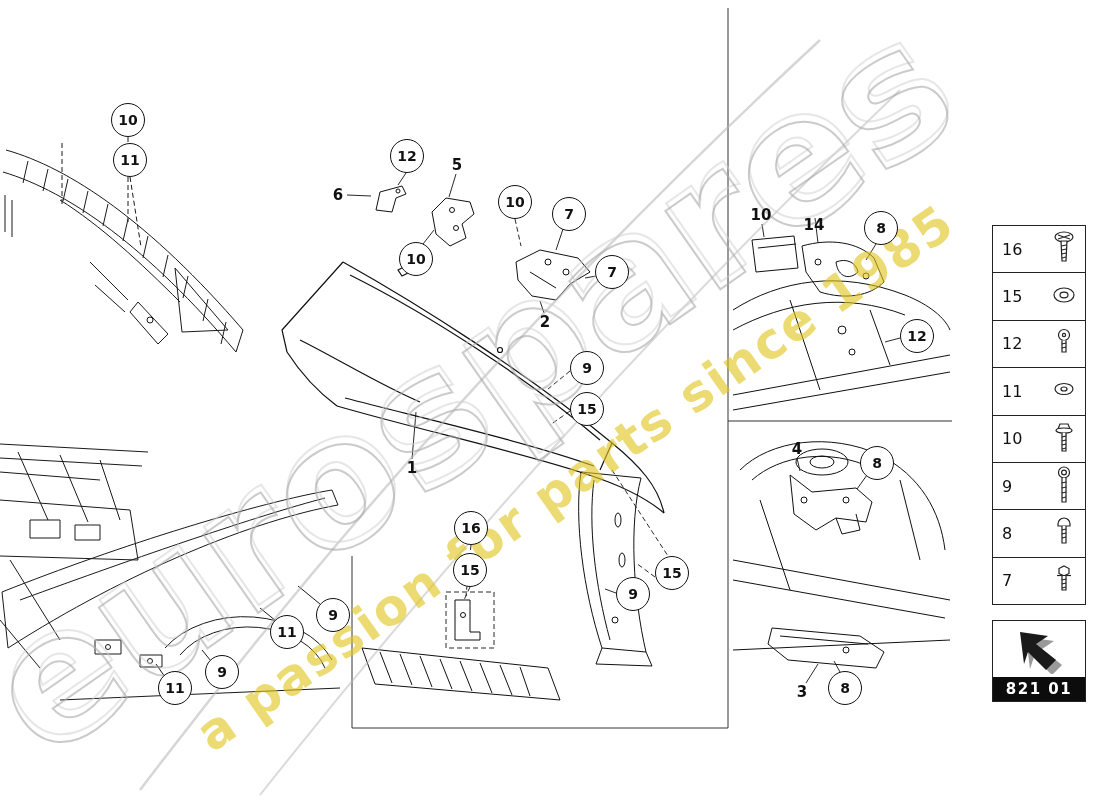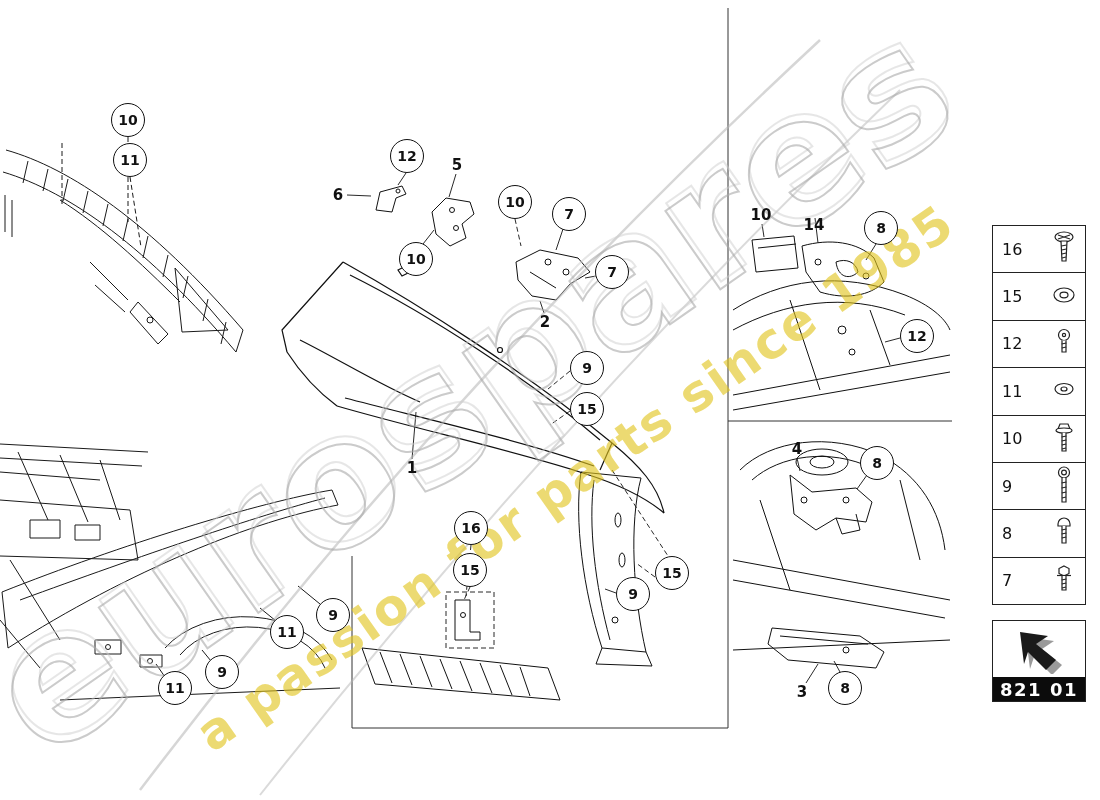--- a/index.html
+++ b/index.html
@@ -36,21 +36,21 @@
   .pt-icon{width:30px;height:44px;flex:0 0 auto;}
   
   #nav-box{
     position:absolute;left:992px;top:620px;width:94px;height:82px;
     border:1.6px solid #222;box-sizing:border-box;background:#fff;z-index:20;
     display:flex;flex-direction:column;cursor:pointer;
   }
   #nav-arrow{flex:1;display:flex;align-items:center;justify-content:center;}
   #nav-code{
     height:24px;background:#0c0c0c;color:#fff;display:flex;align-items:center;justify-content:center;
-    font-size:18px;font-weight:700;letter-spacing:1.5px;
+    font-size:15px;font-weight:700;letter-spacing:1.5px;
   }
 </style>
 </head>
 <body>
 
 <div id="stage">
 
   <svg width="1100" height="800" viewBox="0 0 1100 800" style="position:absolute;inset:0;z-index:10;">
 
     <g stroke="#333" stroke-width="1">

